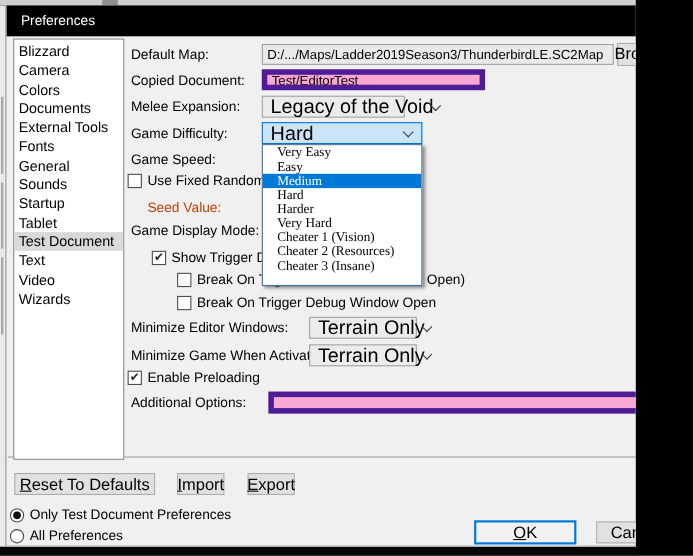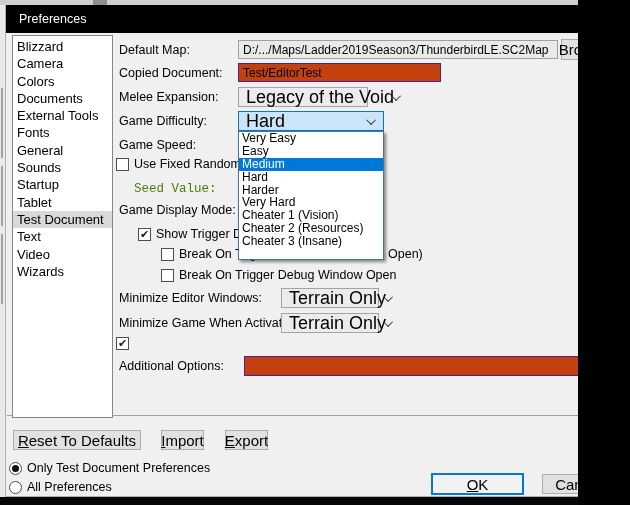--- a/index.html
+++ b/index.html
@@ -18,40 +18,40 @@
   .dialog{left:5px;top:5px;width:617px;height:492px;background:#f0f0f0;border:1px solid #b0b0b0;border-top:none;}
   .titlebar{left:0;top:0;width:100%;height:28px;background:#000;display:flex;align-items:center;padding-left:13px;}
   .titlebar span{color:#fff;font-size:12.5px;}
   .separator{left:1px;top:410px;width:613px;height:1px;background:#a0a0a0;}
   
   .listbox{left:6px;top:30px;width:101px;height:383px;background:#fff;border:1px solid #828790;padding-top:2px;z-index:2;}
   .side-item{height:17.3px;line-height:17.3px;padding-left:4px;font-size:13px;white-space:nowrap;overflow:hidden;}
   .side-item.selected{background:#d9d9d9;}
   
   .label{font-size:12.5px;white-space:nowrap;display:flex;align-items:center;}
-  .label.dim{color:#4d7c0f;font-family:Liberation Mono, monospace;}
-  .field{background:#c2410c;border:1px solid #4c1d95;font-size:12px;display:flex;align-items:center;padding:0 4px;white-space:nowrap;overflow:hidden;}
+  .label.dim{color:#c2410c;}
+  .field{background:#f9a8d4;border:5px solid #4c1d95;font-size:12px;display:flex;align-items:center;padding:0 4px;white-space:nowrap;overflow:hidden;}
   .field.ro{background:#eaeaea;border:1px solid #a0a0a0;}
   .dd{background:#ececec;border:1px solid #a3a3a3;font-size:18px;display:flex;align-items:center;padding:0 7px;white-space:nowrap;}
   .dd .chev{margin-left:auto;}
   .chev{width:7px;height:7px;border-left:1.4px solid #3b3b3b;border-bottom:1.4px solid #3b3b3b;
         transform:rotate(-45deg) translateY(-2px);flex:none;}
   .combo-focus{background:#cce4f7;border:1px solid #0078d7;}
   .checkbox{width:13px;height:13px;background:#fff;border:1px solid #4d4d4d;display:flex;align-items:center;justify-content:center;}
   .checkbox.checked::after{content:"\2714";font-size:11px;line-height:11px;color:#1c1c1c;margin-top:-1px;}
   .radio{width:13px;height:13px;border-radius:50%;background:#fff;border:1px solid #4d4d4d;display:flex;align-items:center;justify-content:center;}
   .radio.on::after{content:"";width:7px;height:7px;border-radius:50%;background:#0d0d0d;}
   .btn{background:#e1e1e1;border:1px solid #adadad;display:flex;align-items:center;justify-content:center;
        font-size:15px;white-space:nowrap;}
   .btn.default{background:#f2f2f2;border:2px solid #0078d7;}
   .ul{text-decoration:underline;}
   
   .droplist{left:232px;top:126px;width:146px;height:129px;background:#fff;border:1px solid #47749e;
             box-shadow:2px 2px 3px rgba(0,0,0,.45);z-index:6;overflow:hidden;}
-  .drop-item{height:12.9px;line-height:12.9px;font-size:12px;padding-left:3px;white-space:nowrap;}
+  .drop-item{height:12.9px;line-height:12.9px;font-size:12px;padding-left:13px;white-space:nowrap;font-family:Liberation Serif, serif;}
   .drop-item.selected{background:#0078d7;color:#fff;}
 </style>
 </head>
 <body>
 
 <div class="screen">
 
   <div class="abs top-strip"></div>
   <div class="abs top-strip-mark"></div>
   <div class="abs left-strip"></div>
@@ -130,20 +130,21 @@
       <span class="chev"></span>
     </div>
 
     <div class="abs label" style="left:113px;top:308px;height:20px;">Minimize Game When Activating:</div>
     <div class="abs dd" style="left:275px;top:308px;width:98px;height:20px;">
       <span>Terrain Only</span>
       <span class="chev"></span>
     </div>
 
     <div class="abs checkbox checked" style="left:110px;top:332px;"></div>
+    <div class="abs label" style="left:128px;top:329px;height:18px;">Enable Preloading</div>
 
     <div class="abs label" style="left:113px;top:351px;height:20px;">Additional Options:</div>
     <div class="abs field" style="left:238px;top:351px;width:377px;height:20px;">
       <span></span>
     </div>
 
     <div class="abs separator"></div>
     <div class="abs btn" style="left:7px;top:425px;width:128px;height:20px;"><span class="ul">R</span>eset To Defaults</div>
     <div class="abs btn" style="left:155px;top:425px;width:43px;height:20px;"><span class="ul">I</span>mport</div>
     <div class="abs btn" style="left:219px;top:425px;width:43px;height:20px;"><span class="ul">E</span>xport</div>

